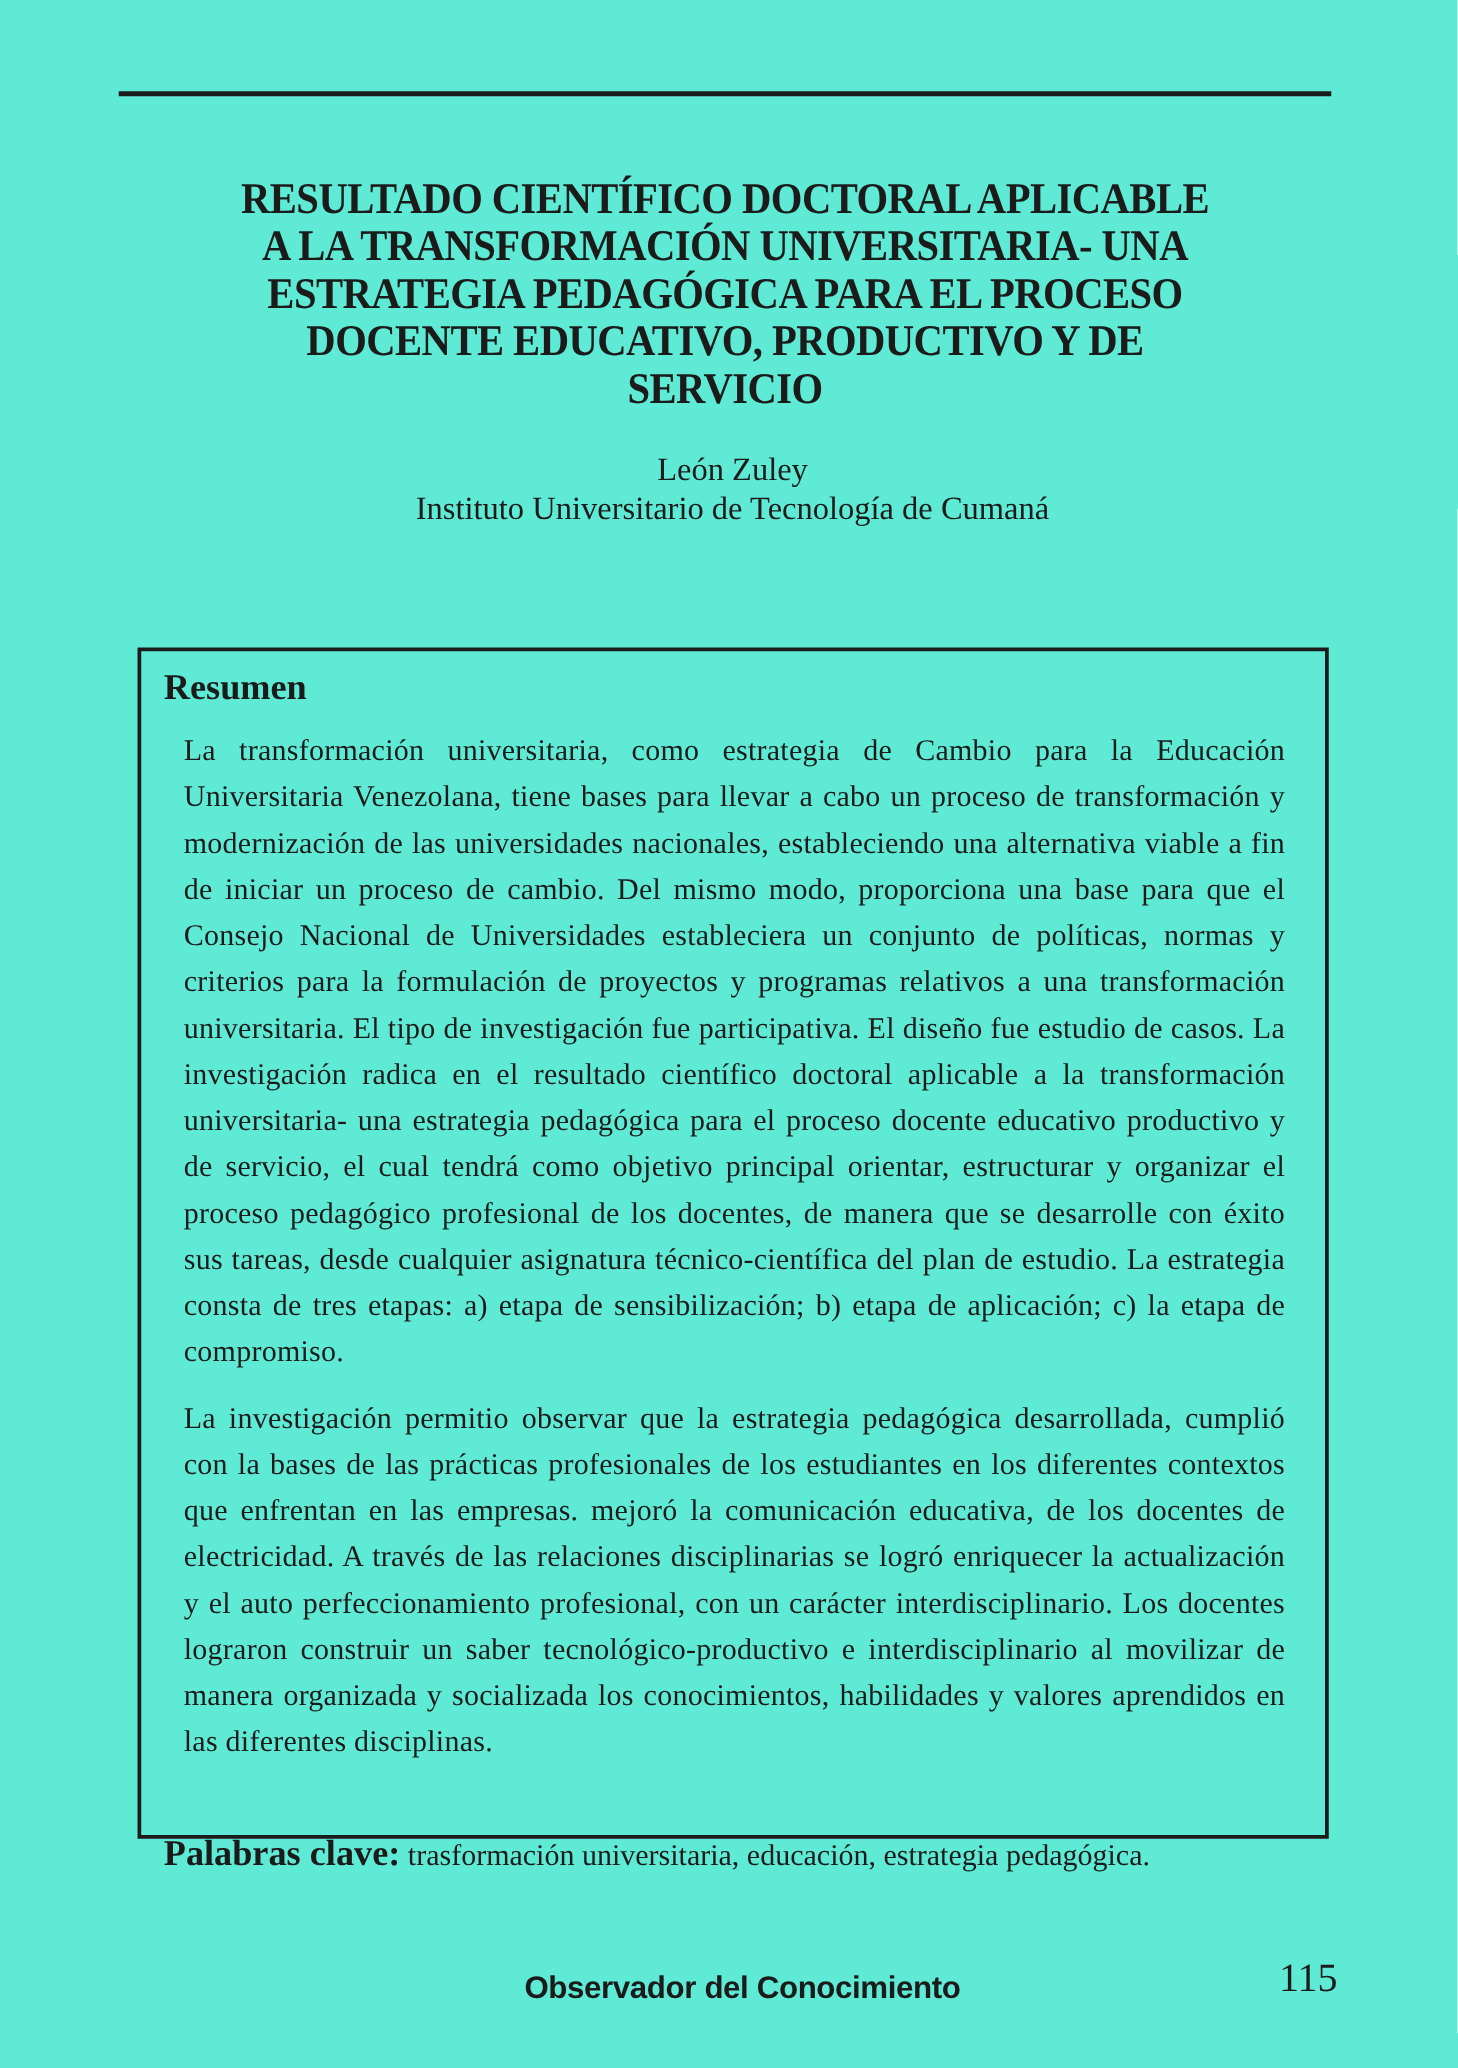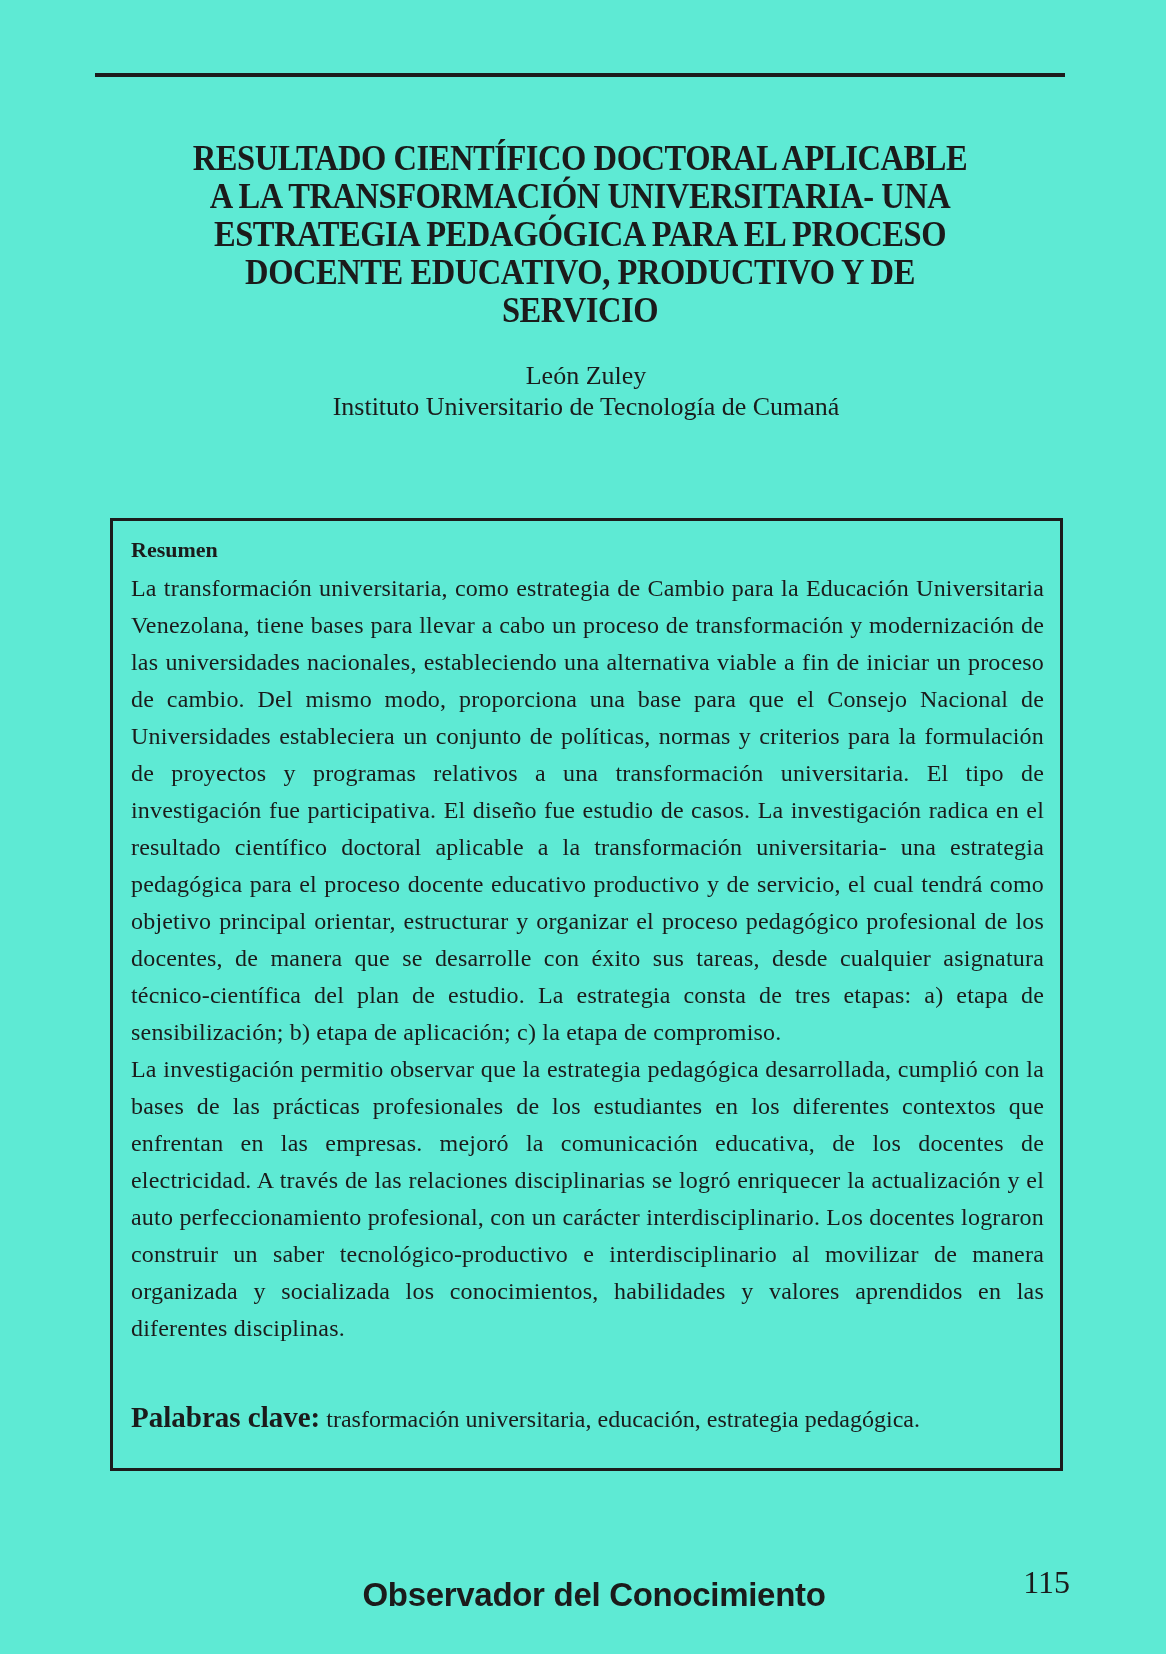--- a/index.html
+++ b/index.html
@@ -53,26 +53,26 @@
     left: 110px;
     top: 518px;
     width: 953px;
     height: 953px;
     box-sizing: border-box;
     border: 3px solid #1c1c1c;
     padding: 12px 16px 0 18px;
   }
   .abstract-heading {
     margin: 0 0 3px 0;
-    font-size: 22px;
+    font-size: 29px;
     line-height: 34px;
     font-weight: bold;
   }
   .abstract-paragraph {
-    margin: 0;
+    margin: 16px;
     font-size: 24px;
     line-height: 37px;
     text-align: justify;
     letter-spacing: 0.2px;
   }
   .keywords-line {
     margin: 52px 0 16px 0;
     font-size: 24px;
     line-height: 36px;
   }
@@ -81,21 +81,21 @@
     font-weight: bold;
   }
   .footer-journal {
     position: absolute;
     left: 124px;
     top: 1576px;
     width: 940px;
     text-align: center;
     font-family: "Liberation Sans", sans-serif;
     font-weight: bold;
-    font-size: 33px;
+    font-size: 25px;
     letter-spacing: -0.3px;
     color: #1b1b1b;
   }
   .page-number {
     position: absolute;
     top: 1564px;
     right: 96px;
     font-size: 32px;
     line-height: 36px;
     color: #1b1b1b;

